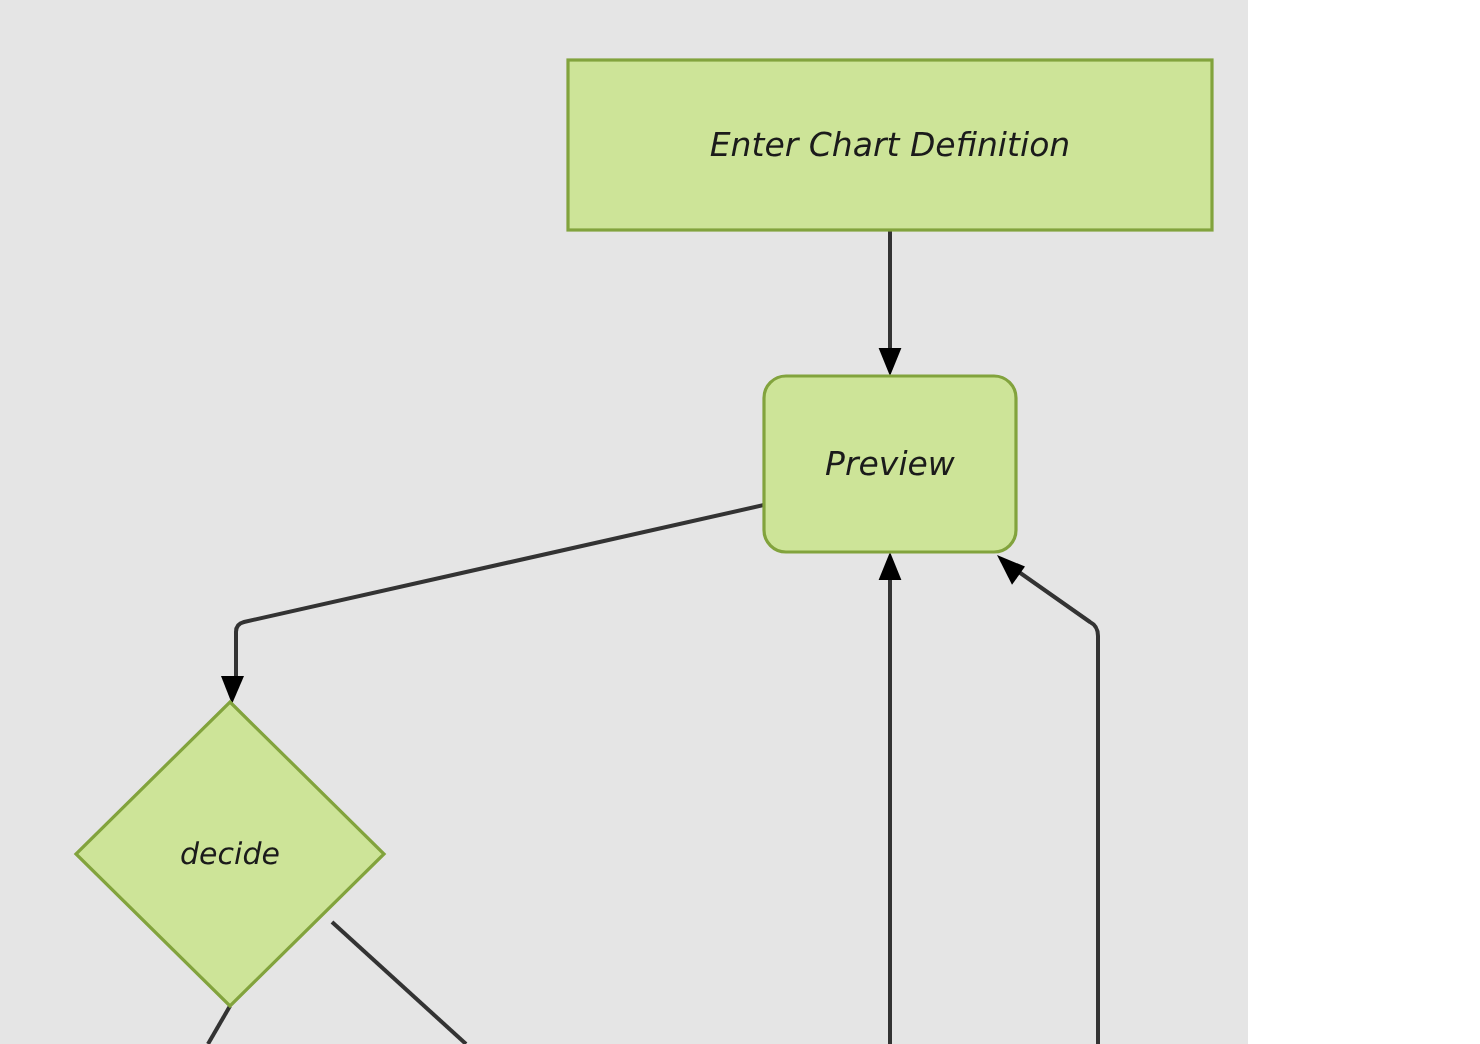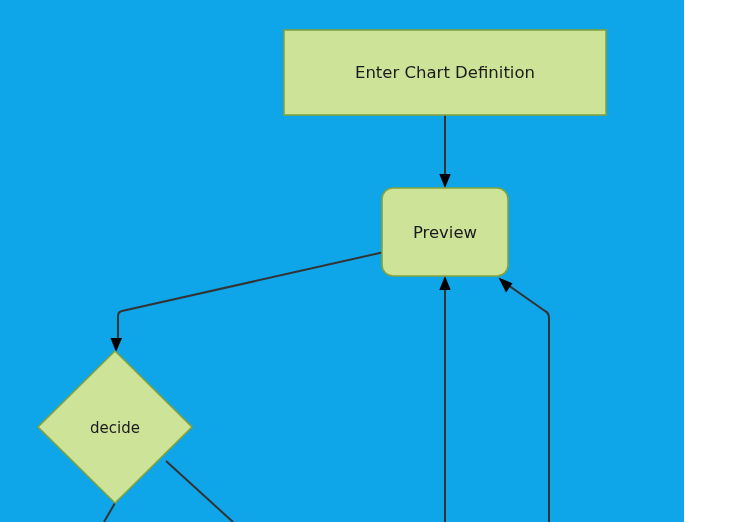--- a/index.html
+++ b/index.html
@@ -8,23 +8,24 @@
     background: #ffffff;
   }
   body {
     width: 740px;
     height: 522px;
     overflow: hidden;
     font-family: "DejaVu Sans", "Liberation Sans", sans-serif;
   }
   #diagram-root {
     position: relative;
-    width: 684px;
+    width: 624px;
     height: 522px;
-    background: #0ea5e9;
+    background: #e5e5e5;
+    font-style: italic;
   }
   #flowchart-svg {
     position: absolute;
     top: 0;
     left: 0;
     width: 740px;
     height: 522px;
     display: block;
   }
   .node-shape {

